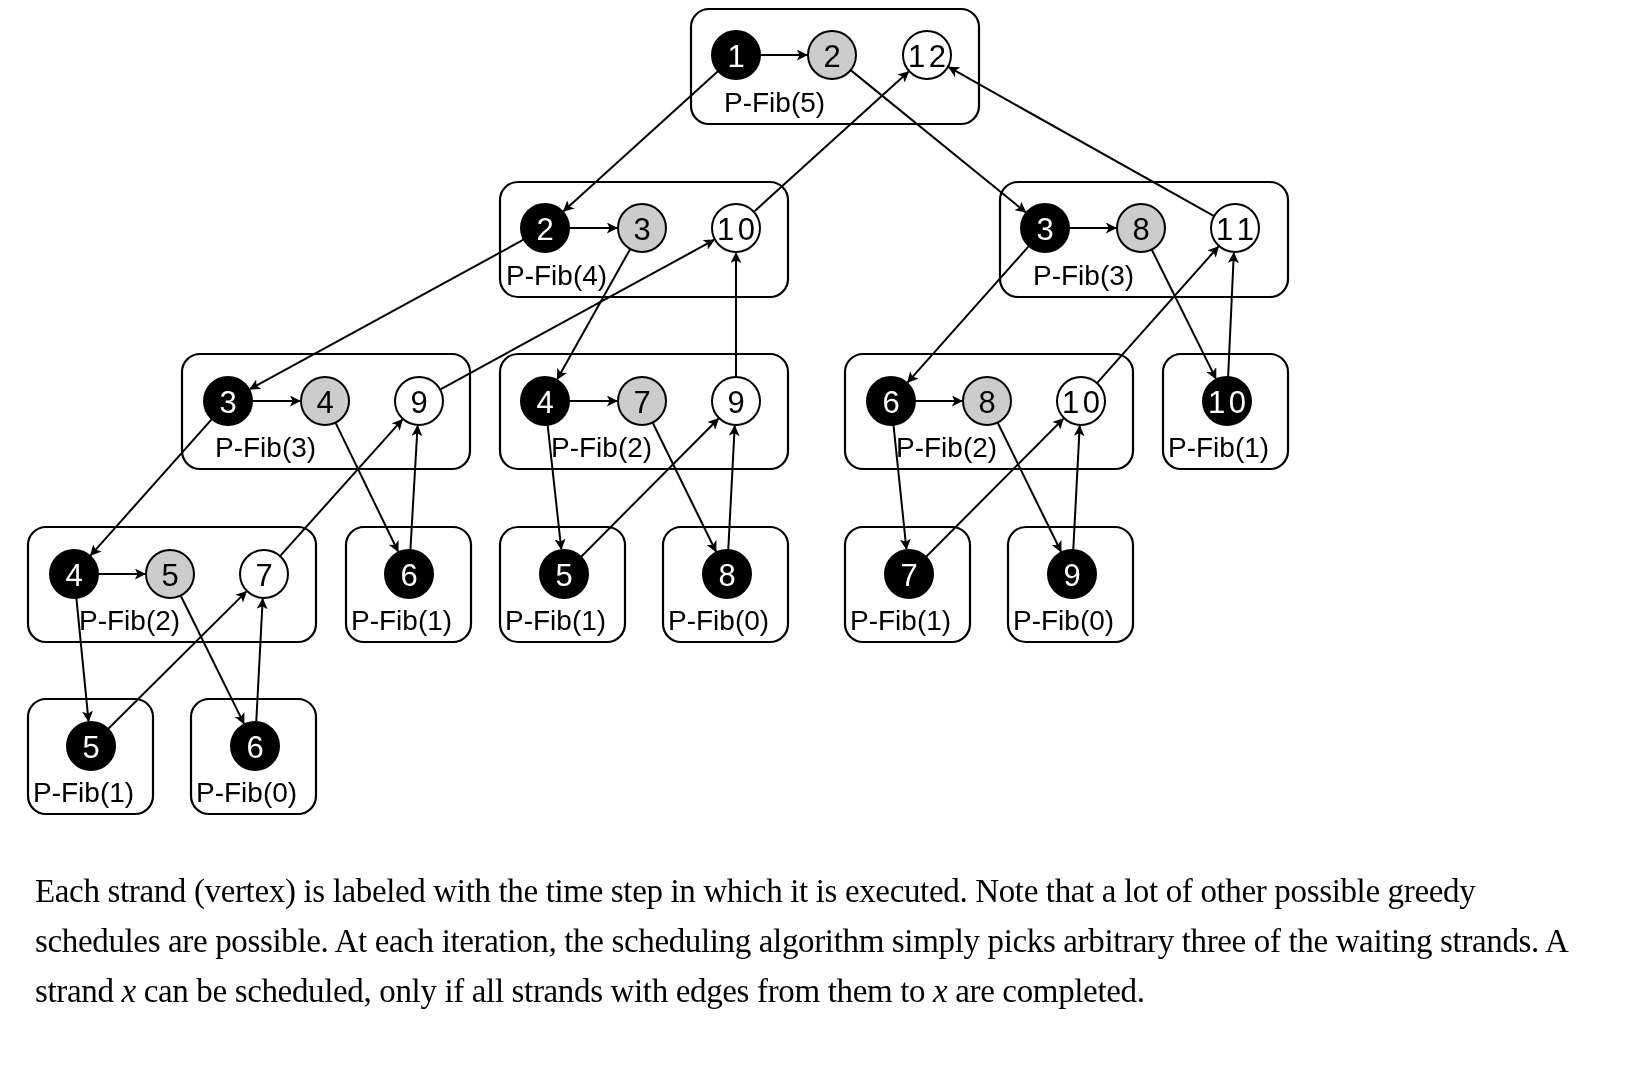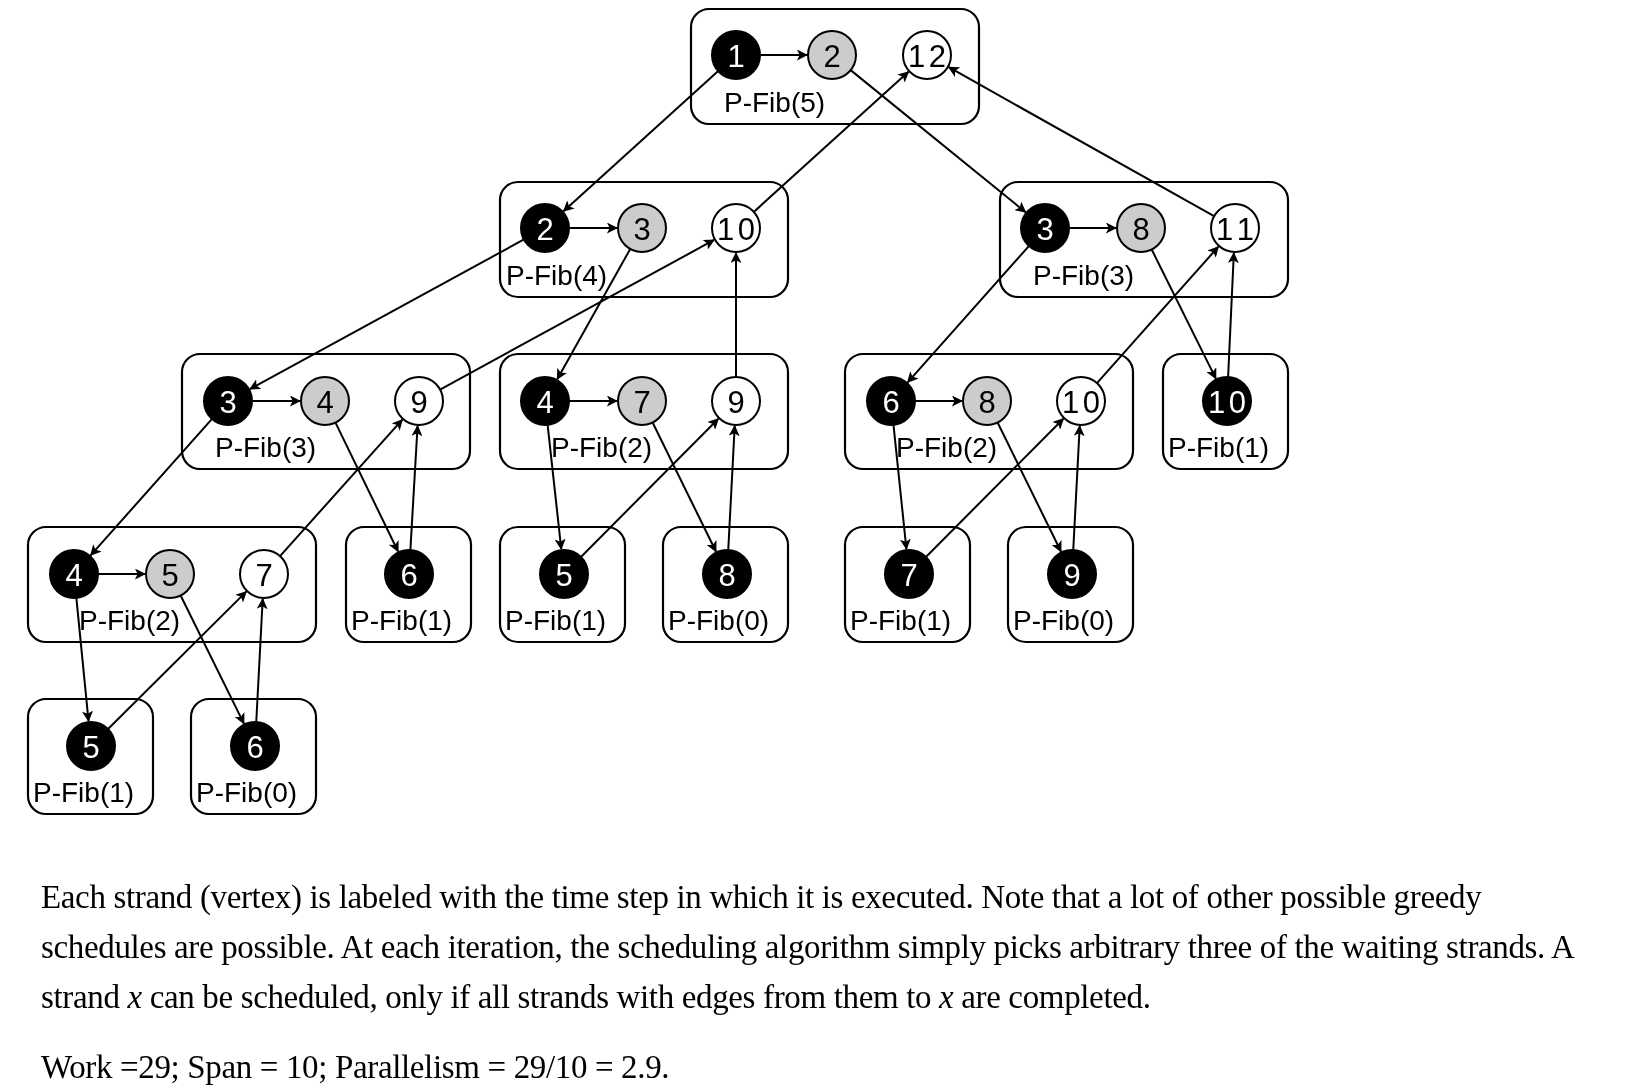--- a/index.html
+++ b/index.html
@@ -8,21 +8,21 @@
   .box { fill: #ffffff; stroke: #000; stroke-width: 2.2; }
   .box-label { font-family: "Liberation Sans", sans-serif; font-size: 28px; fill: #000; }
   .node-circle { stroke: #000; stroke-width: 2; }
   .node-text { font-family: "Liberation Sans", sans-serif; font-size: 31px; text-anchor: middle; dominant-baseline: central; }
   .edge { stroke: #000; stroke-width: 2; fill: none; }
   .caption {
     position: absolute; left: 29px; top: 860px; width: 1580px;
     font-family: "Liberation Serif", serif; font-size: 33px; line-height: 50px; color: #000;
     letter-spacing: -0.35px;
   }
-  .caption p { margin: 12px; }
+  .caption p { margin: 6px; }
   .caption .line2 { margin-top: 20px; }
   .caption i { font-style: italic; }
 </style>
 </head>
 <body>
 
 <svg id="diagram" xmlns="http://www.w3.org/2000/svg" viewBox="0 0 1632 860">
   <defs>
     <marker id="arrow" viewBox="0 0 12 12" refX="11" refY="6" markerWidth="11" markerHeight="11" orient="auto" markerUnits="userSpaceOnUse">
       <path d="M0,0 L12,6 L0,12 L3,6 Z" fill="#000"></path>
@@ -242,14 +242,13 @@
       </g>
       <g>
         <circle cx="255" cy="746" r="24" fill="#000000" class="node-circle"></circle>
         <text x="255" y="747" class="node-text" fill="#ffffff">6</text>
       </g>
     </g>
 </svg>
 
 <div class="caption">
   <p><span>Each strand (vertex) is labeled with the time step in which it is executed. Note that a lot of other possible greedy schedules are possible. At each iteration, the scheduling algorithm simply picks arbitrary three of the waiting strands. A strand </span><i>x</i><span> can be scheduled, only if all strands with edges from them to </span><i>x</i><span> are completed.</span></p>
-  <p class="line2">Work =29; Span = 10; Parallelism = 29/10 = 2.9.</p>
 </div>
 
 </body></html>

